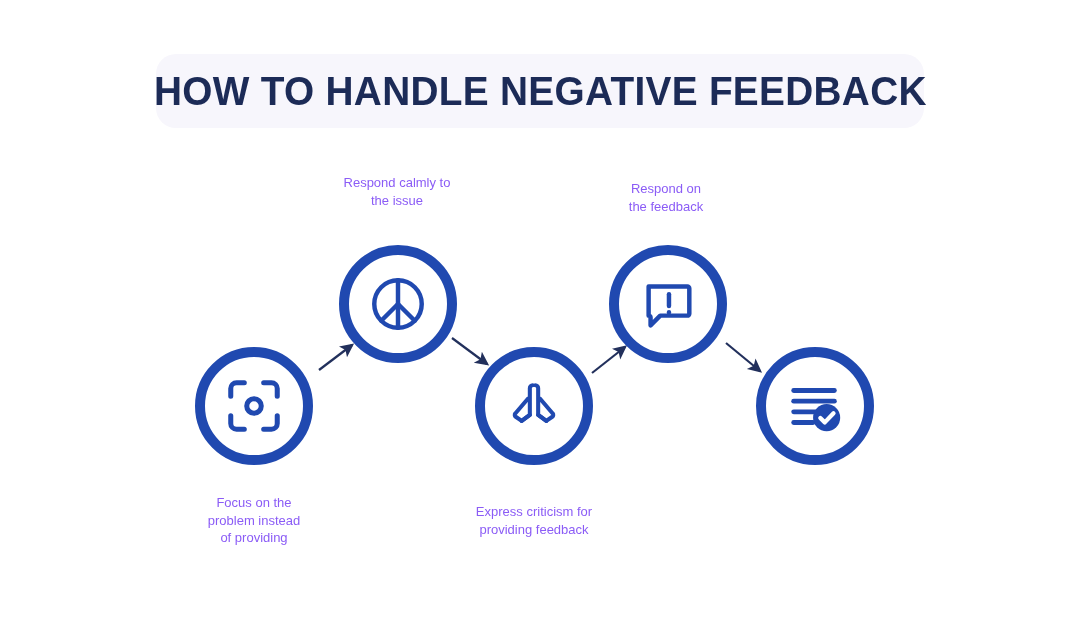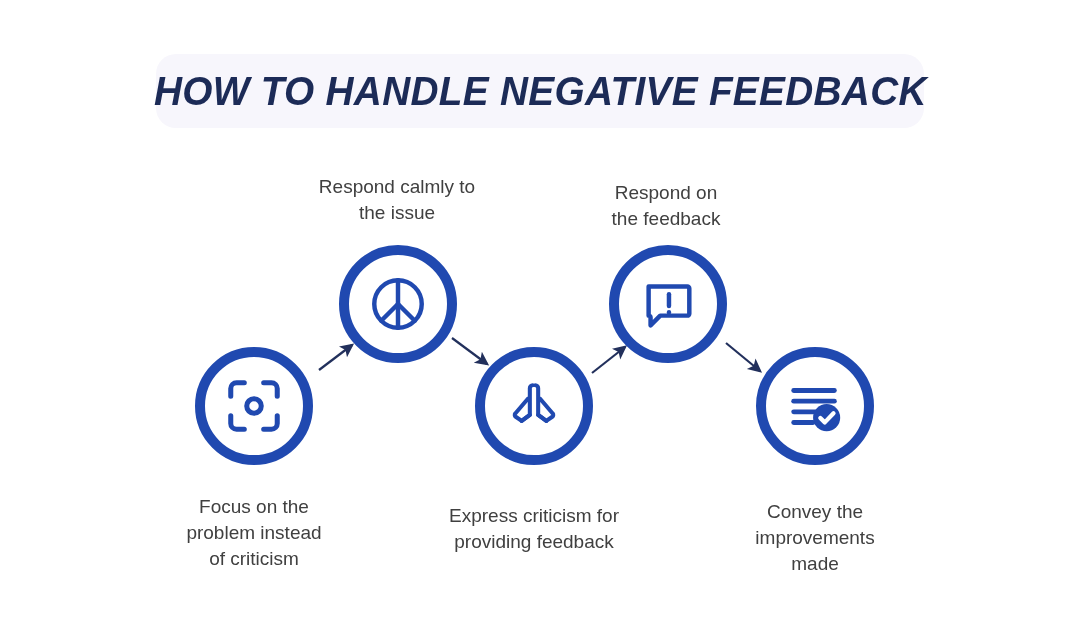--- a/index.html
+++ b/index.html
@@ -25,21 +25,20 @@
     position: absolute;
     left: 156px;
     top: 54px;
     width: 768px;
     height: 74px;
     background: #f7f6fc;
     border-radius: 20px;
     display: flex;
     align-items: center;
     justify-content: center;
-    font-style: italic;
   }
   .title-text {
     font-family: "Liberation Sans Narrow", "Liberation Sans", sans-serif;
     font-size: 40px;
     font-weight: bold;
     letter-spacing: 0.3px;
     color: #1c2b57;
     text-transform: uppercase;
     white-space: nowrap;
     transform: scaleX(0.97);
@@ -80,22 +79,22 @@
   }
   .glyph svg {
     display: block;
     width: 62px;
     height: 62px;
   }
 
   
   .caption {
     position: absolute;
-    color: #404040;
-    font-size: 19px;
+    color: #8b5cf6;
+    font-size: 13px;
     line-height: 1.36;
     text-align: center;
     white-space: pre-line;
   }
 
   
   .arrow-layer {
     position: absolute;
     left: 0;
     top: 0;
@@ -134,21 +133,21 @@
           <path d="M8 22 V14 a6 6 0 0 1 6-6 h8"></path>
           <path d="M42 8 h8 a6 6 0 0 1 6 6 v8"></path>
           <path d="M56 42 v8 a6 6 0 0 1 -6 6 h-8"></path>
           <path d="M22 56 h-8 a6 6 0 0 1 -6 -6 v-8"></path>
           <circle cx="32" cy="32" r="7.5"></circle>
         </svg>
       </div>
     </div>
     <div class="caption" style="left:163px; top:494px; width:182px;">Focus on the
 problem instead
-of criticism</div>
+of providing</div>
 
     <div class="node" style="left:339px; top:245px;">
       <div class="ring"></div>
       <div class="glyph">
         <svg viewBox="0 0 64 64" fill="none" stroke="#2049b0" stroke-width="4.6" stroke-linecap="round" stroke-linejoin="round">
           <circle cx="32" cy="32" r="24.5"></circle>
           <line x1="32" y1="7.5" x2="32" y2="56.5"></line>
           <line x1="32" y1="32" x2="14.7" y2="49.3"></line>
           <line x1="32" y1="32" x2="49.3" y2="49.3"></line>
         </svg>
@@ -192,18 +191,15 @@
             <line x1="10" y1="16" x2="52" y2="16"></line>
             <line x1="10" y1="27" x2="52" y2="27"></line>
             <line x1="10" y1="38" x2="38" y2="38"></line>
             <line x1="10" y1="49" x2="30" y2="49"></line>
           </g>
           <circle cx="44" cy="44" r="14" fill="#2049b0"></circle>
           <path d="M37.5 44.3 l4.6 4.6 l9-9.4" fill="none" stroke="#ffffff" stroke-width="4.4" stroke-linecap="round" stroke-linejoin="round"></path>
         </svg>
       </div>
     </div>
-    <div class="caption" style="left:740px; top:499px; width:150px;">Convey the
-improvements
-made</div>
 
   </div>
 </div>
 
 </body></html>

